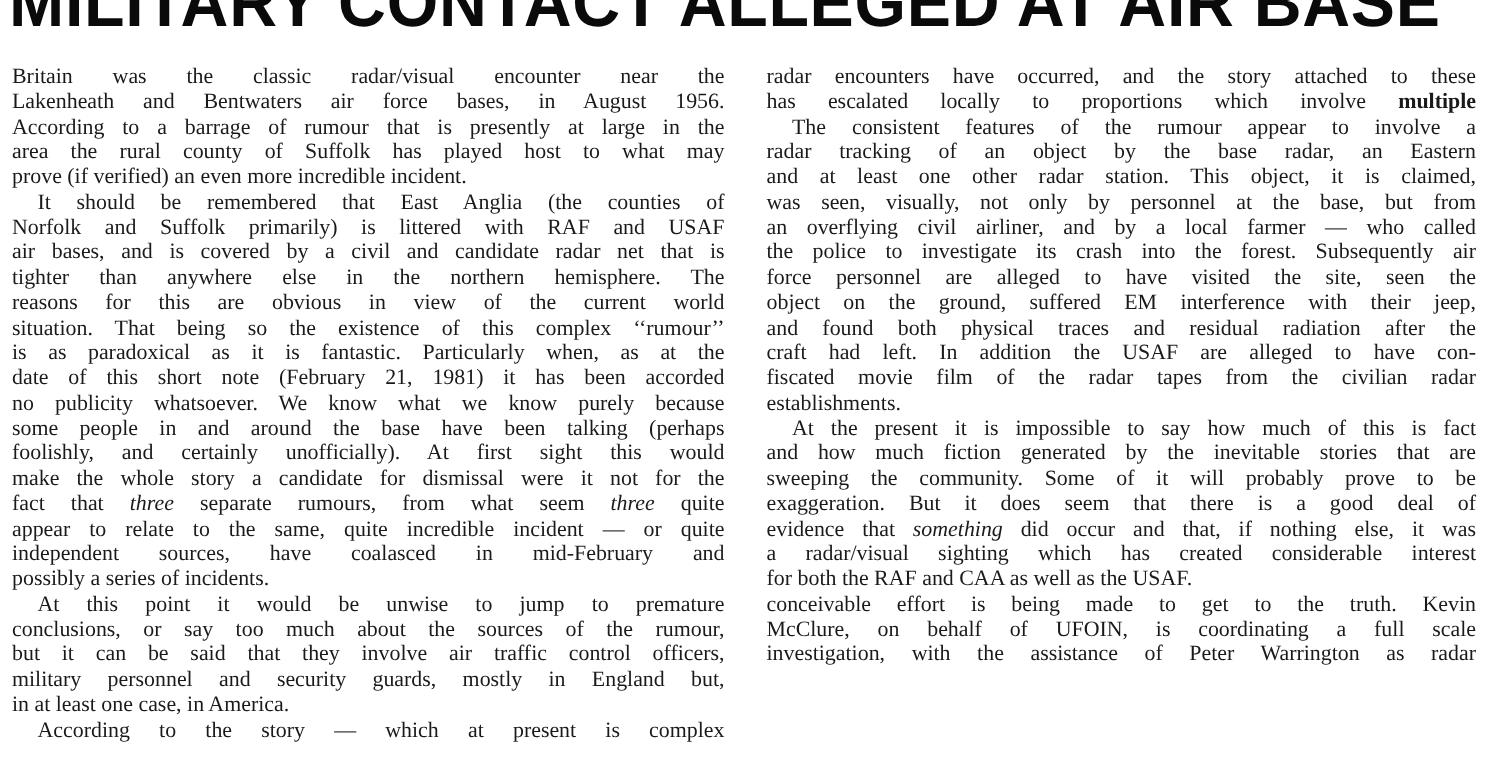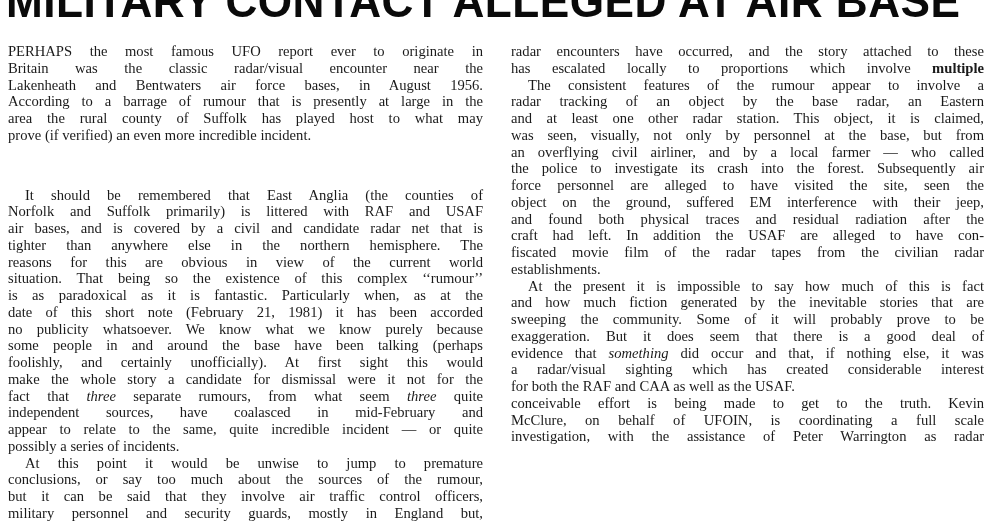--- a/index.html
+++ b/index.html
@@ -25,41 +25,40 @@
   .line.last { text-align-last: left; }
   b { font-weight: bold; }
   i { font-style: italic; }
 </style>
 </head>
 <body>
 
 <div class="headline">MILITARY CONTACT ALLEGED AT AIR BASE</div>
 
 <div class="col left" id="colLeft">
-    <span class="line">PERHAPS the most famous UFO report ever to originate in</span>
     <span class="line">Britain was the classic radar/visual encounter near the</span>
     <span class="line">Lakenheath and Bentwaters air force bases, in August 1956.</span>
     <span class="line">According to a barrage of rumour that is presently at large in the</span>
     <span class="line">area the rural county of Suffolk has played host to what may</span>
     <span class="line last">prove (if verified) an even more incredible incident.</span>
-    <span class="line" style="text-indent: 17px; margin-top: 43px;">It should be remembered that East Anglia (the counties of</span>
+    <span class="line" style="text-indent: 17px;">It should be remembered that East Anglia (the counties of</span>
     <span class="line">Norfolk and Suffolk primarily) is littered with RAF and USAF</span>
     <span class="line">air bases, and is covered by a civil and candidate radar net that is</span>
     <span class="line">tighter than anywhere else in the northern hemisphere. The</span>
     <span class="line">reasons for this are obvious in view of the current world</span>
     <span class="line">situation. That being so the existence of this complex ‘‘rumour’’</span>
     <span class="line">is as paradoxical as it is fantastic. Particularly when, as at the</span>
     <span class="line">date of this short note (February 21, 1981) it has been accorded</span>
     <span class="line">no publicity whatsoever. We know what we know purely because</span>
     <span class="line">some people in and around the base have been talking (perhaps</span>
     <span class="line">foolishly, and certainly unofficially). At first sight this would</span>
     <span class="line">make the whole story a candidate for dismissal were it not for the</span>
     <span class="line">fact that <i>three</i> separate rumours, from what seem <i>three</i> quite</span>
+    <span class="line">appear to relate to the same, quite incredible incident — or quite</span>
     <span class="line">independent sources, have coalasced in mid-February and</span>
-    <span class="line">appear to relate to the same, quite incredible incident — or quite</span>
     <span class="line last">possibly a series of incidents.</span>
     <span class="line" style="text-indent: 17px;">At this point it would be unwise to jump to premature</span>
     <span class="line">conclusions, or say too much about the sources of the rumour,</span>
     <span class="line">but it can be said that they involve air traffic control officers,</span>
     <span class="line">military personnel and security guards, mostly in England but,</span>
     <span class="line last">in at least one case, in America.</span>
     <span class="line" style="text-indent: 17px;">According to the story — which at present is complex</span>
   </div>
 <div class="col right" id="colRight">
     <span class="line">radar encounters have occurred, and the story attached to these</span>

